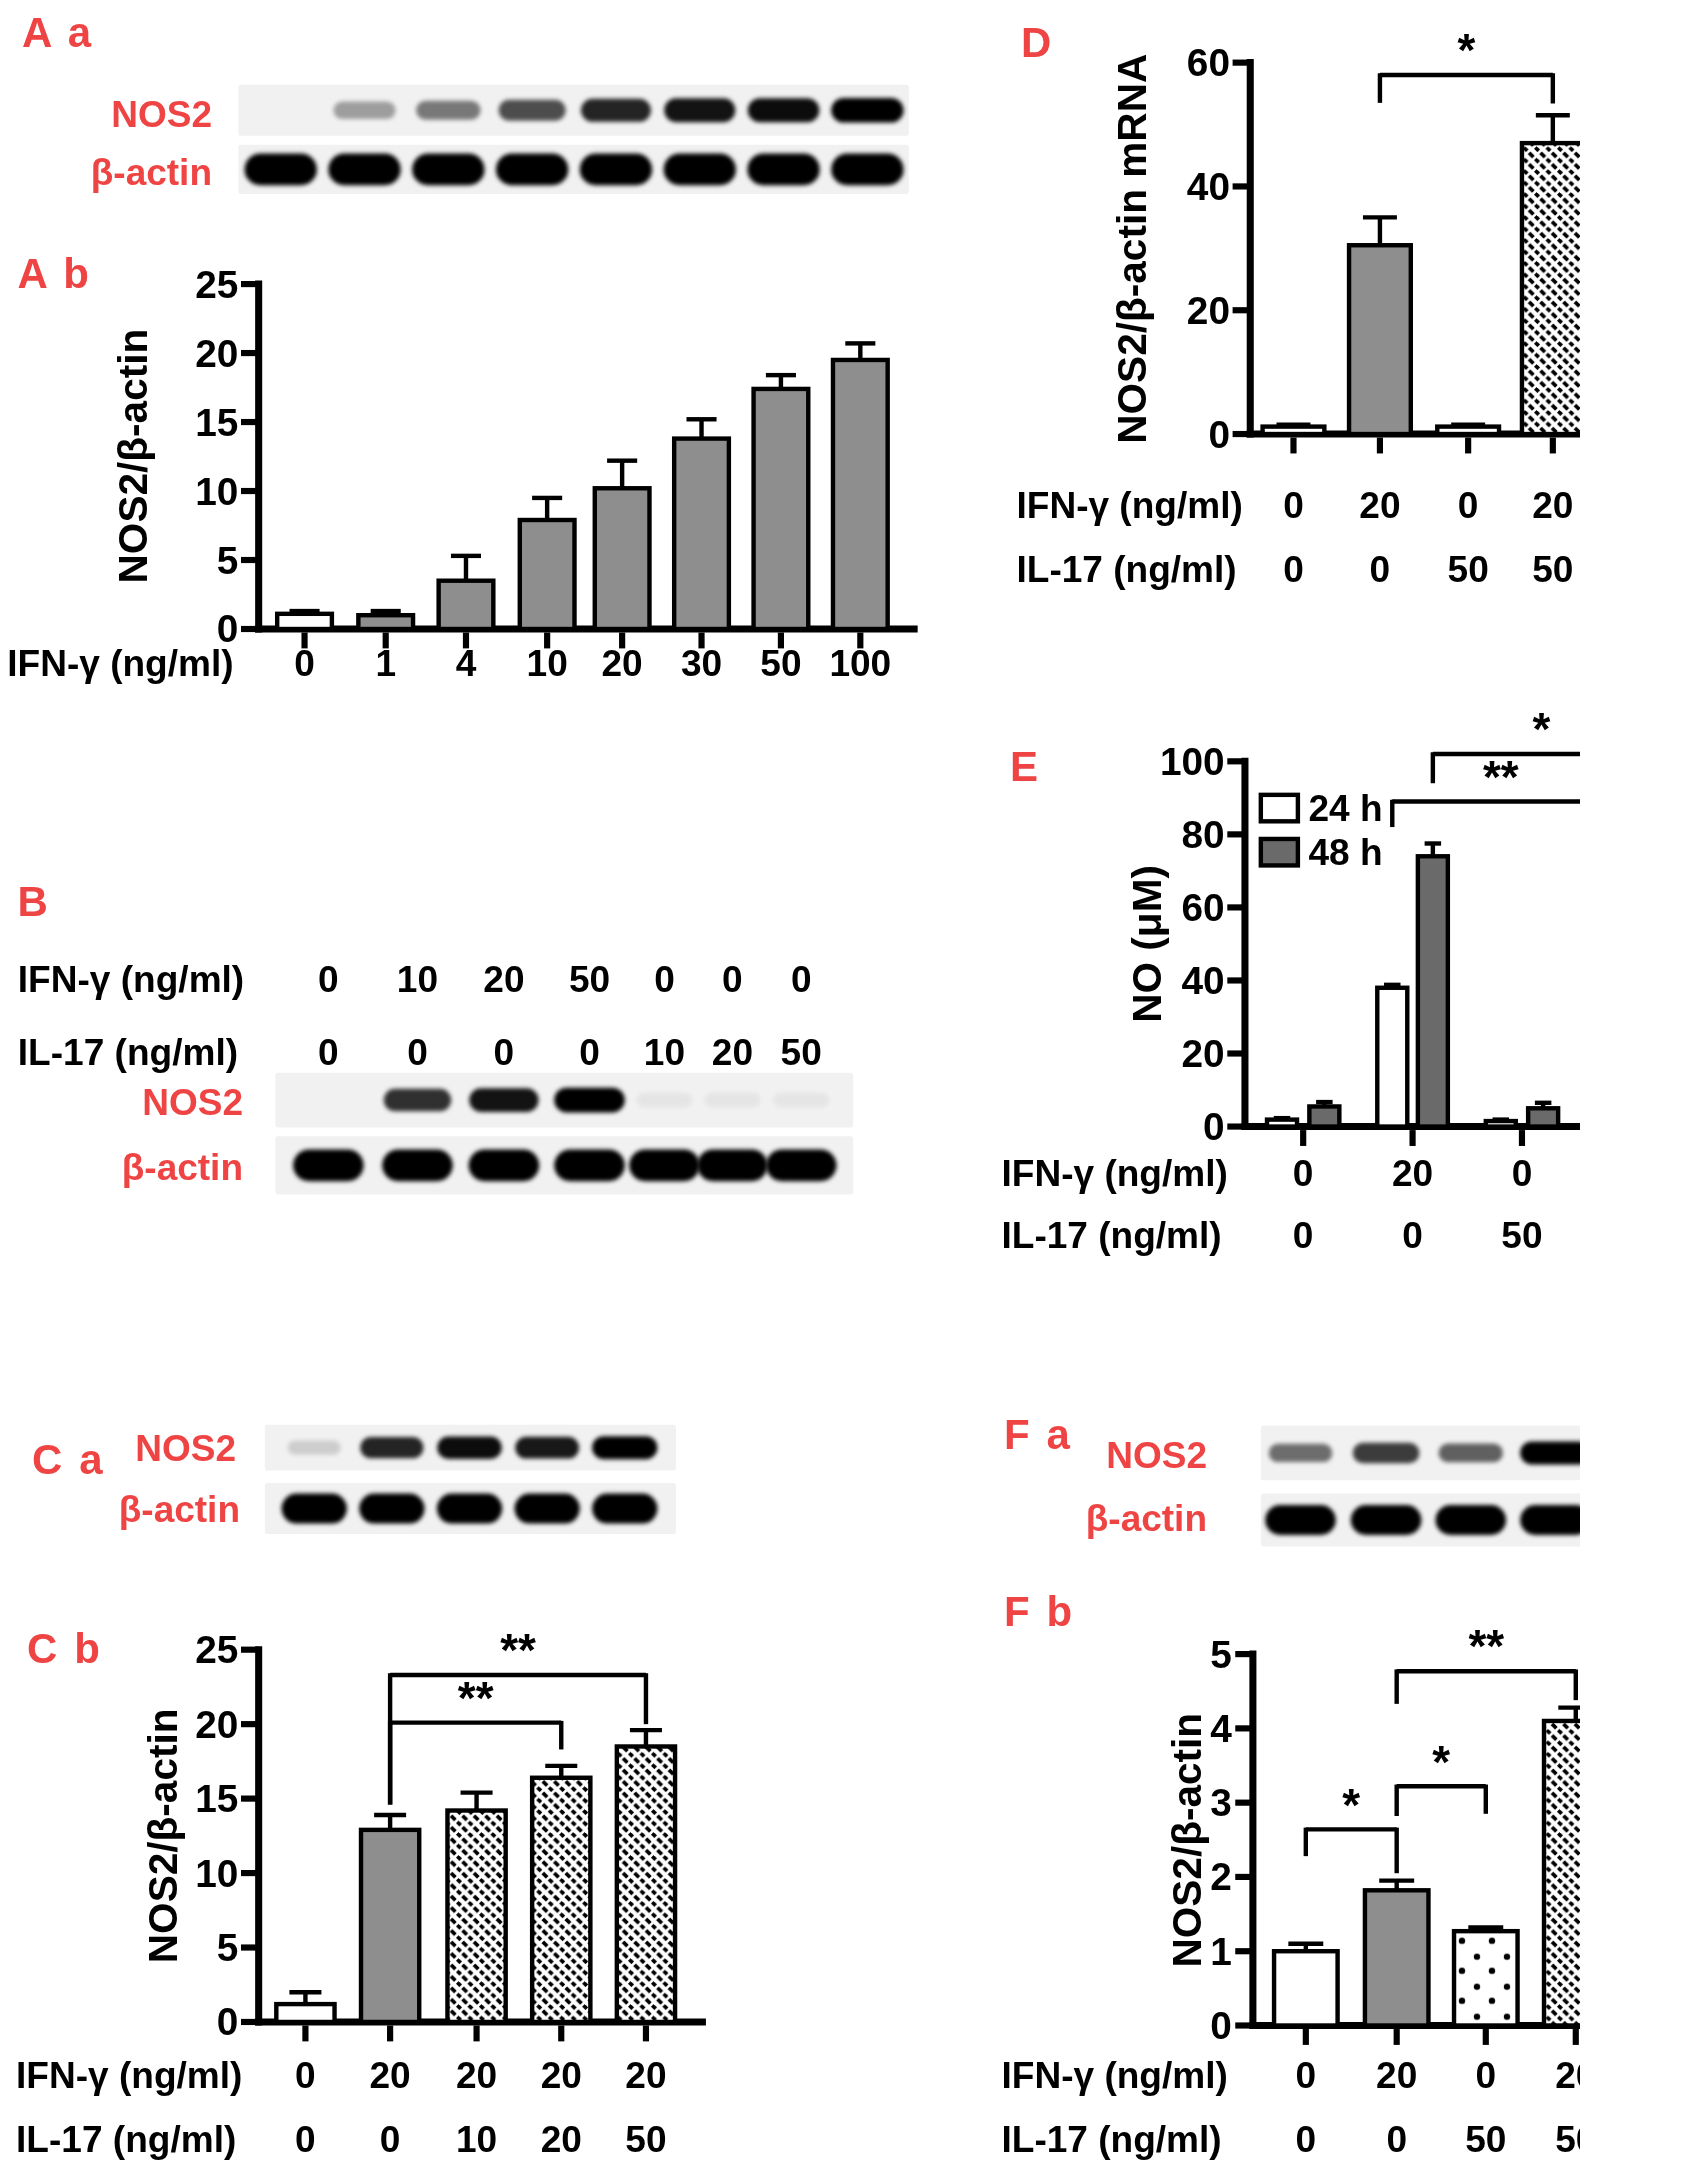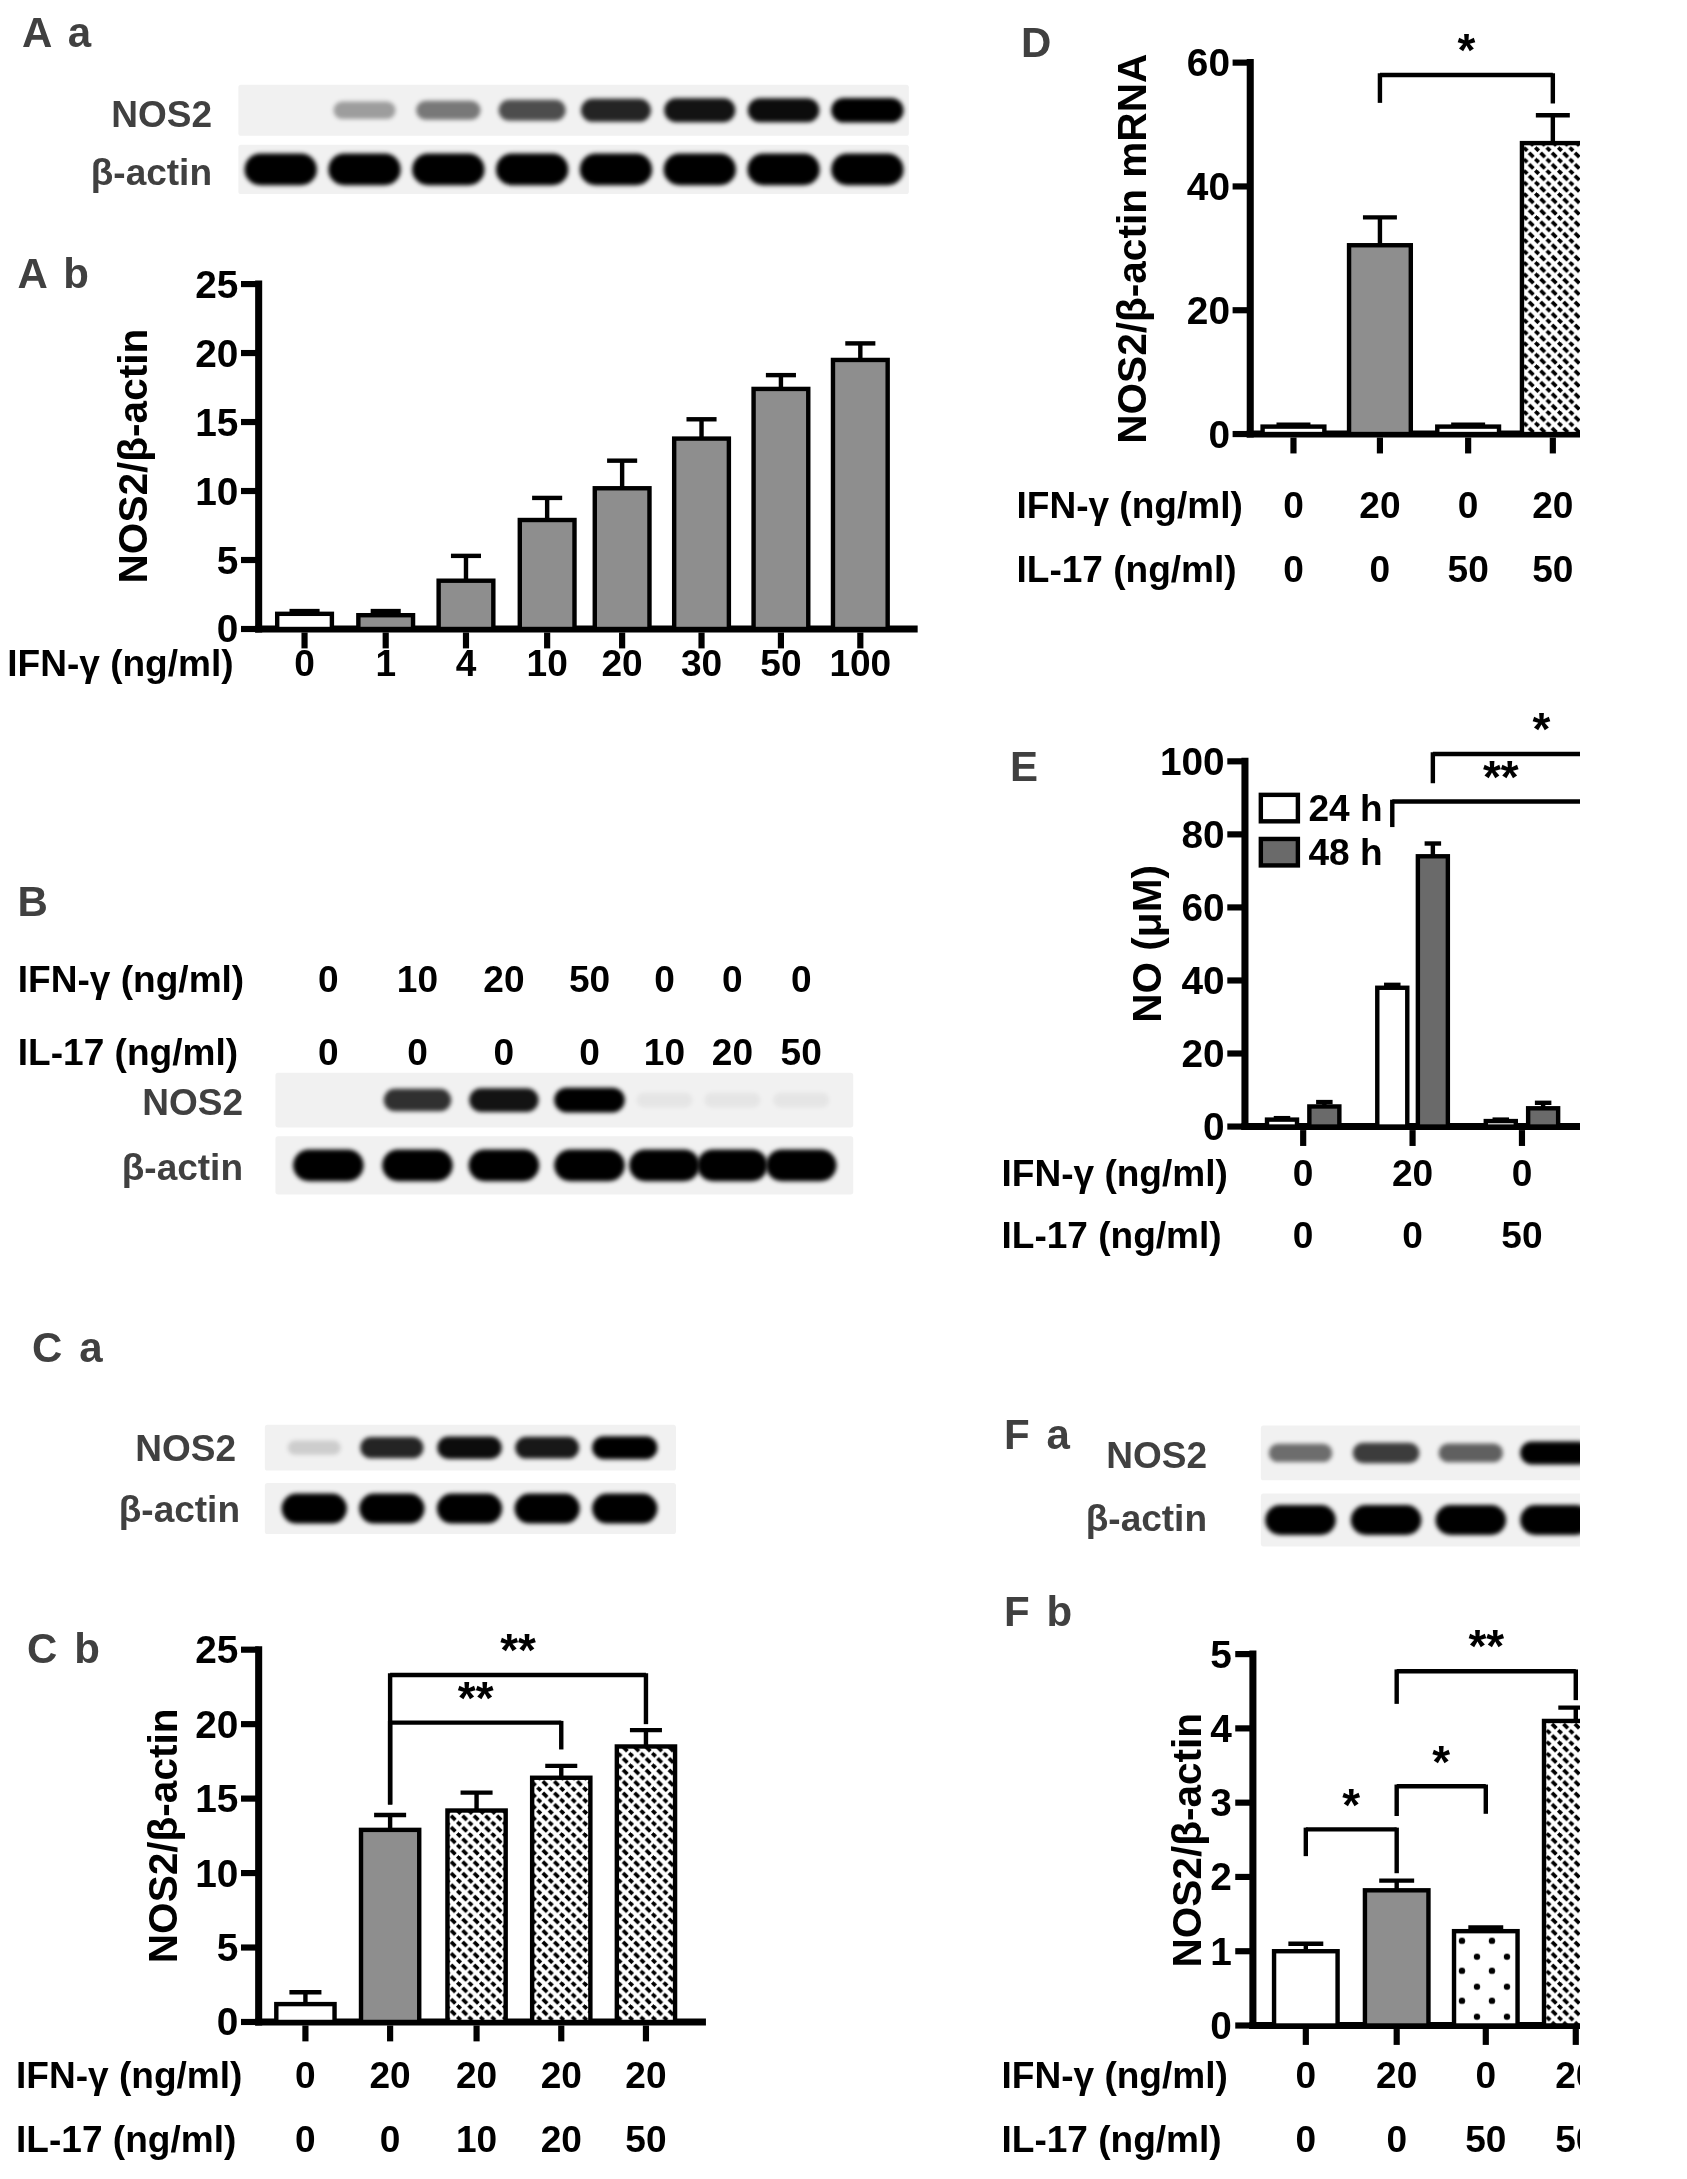--- a/index.html
+++ b/index.html
@@ -1,31 +1,31 @@
 <!DOCTYPE html>
 <html style="font-size:14px"><head>
 <meta charset="utf-8">
 <style>
   html,body{margin:0;padding:0;background:#ffffff}
   .fig{position:relative;width:1580px;height:2179px;background:#fff;
-       font-family:"Liberation Sans",sans-serif;color:#404040;overflow:hidden}
+       font-family:"Liberation Sans",sans-serif;color:#ef4444;overflow:hidden}
   .layer{position:absolute;left:0;top:0;width:1688px;height:2179px}
   .plabel{position:absolute;font-weight:bold;font-size:42px;letter-spacing:2.6px;white-space:nowrap}
   .blotlabel{position:absolute;font-weight:bold;font-size:37px;white-space:nowrap;
              transform:translate(-100%,-50%)}
 </style>
 </head>
 <body>
 
 <div class="fig">
 
   <div class="plabel" style="left:22px;top:8.8px">A a</div>
   <div class="plabel" style="left:17.6px;top:250px">A b</div>
   <div class="plabel" style="left:17.6px;top:878px">B</div>
-  <div class="plabel" style="left:32px;top:1324px">C a</div>
+  <div class="plabel" style="left:32px;top:1436px">C a</div>
   <div class="plabel" style="left:27px;top:1625px">C b</div>
   <div class="plabel" style="left:1021px;top:19.4px">D</div>
   <div class="plabel" style="left:1010px;top:743px">E</div>
   <div class="plabel" style="left:1004px;top:1411px">F a</div>
   <div class="plabel" style="left:1004px;top:1588px">F b</div>
 
   <div class="blotlabel" style="left:212px;top:115px">NOS2</div>
   <div class="blotlabel" style="left:212px;top:173px">β-actin</div>
   <div class="blotlabel" style="left:243px;top:1103px">NOS2</div>
   <div class="blotlabel" style="left:243px;top:1168px">β-actin</div>

